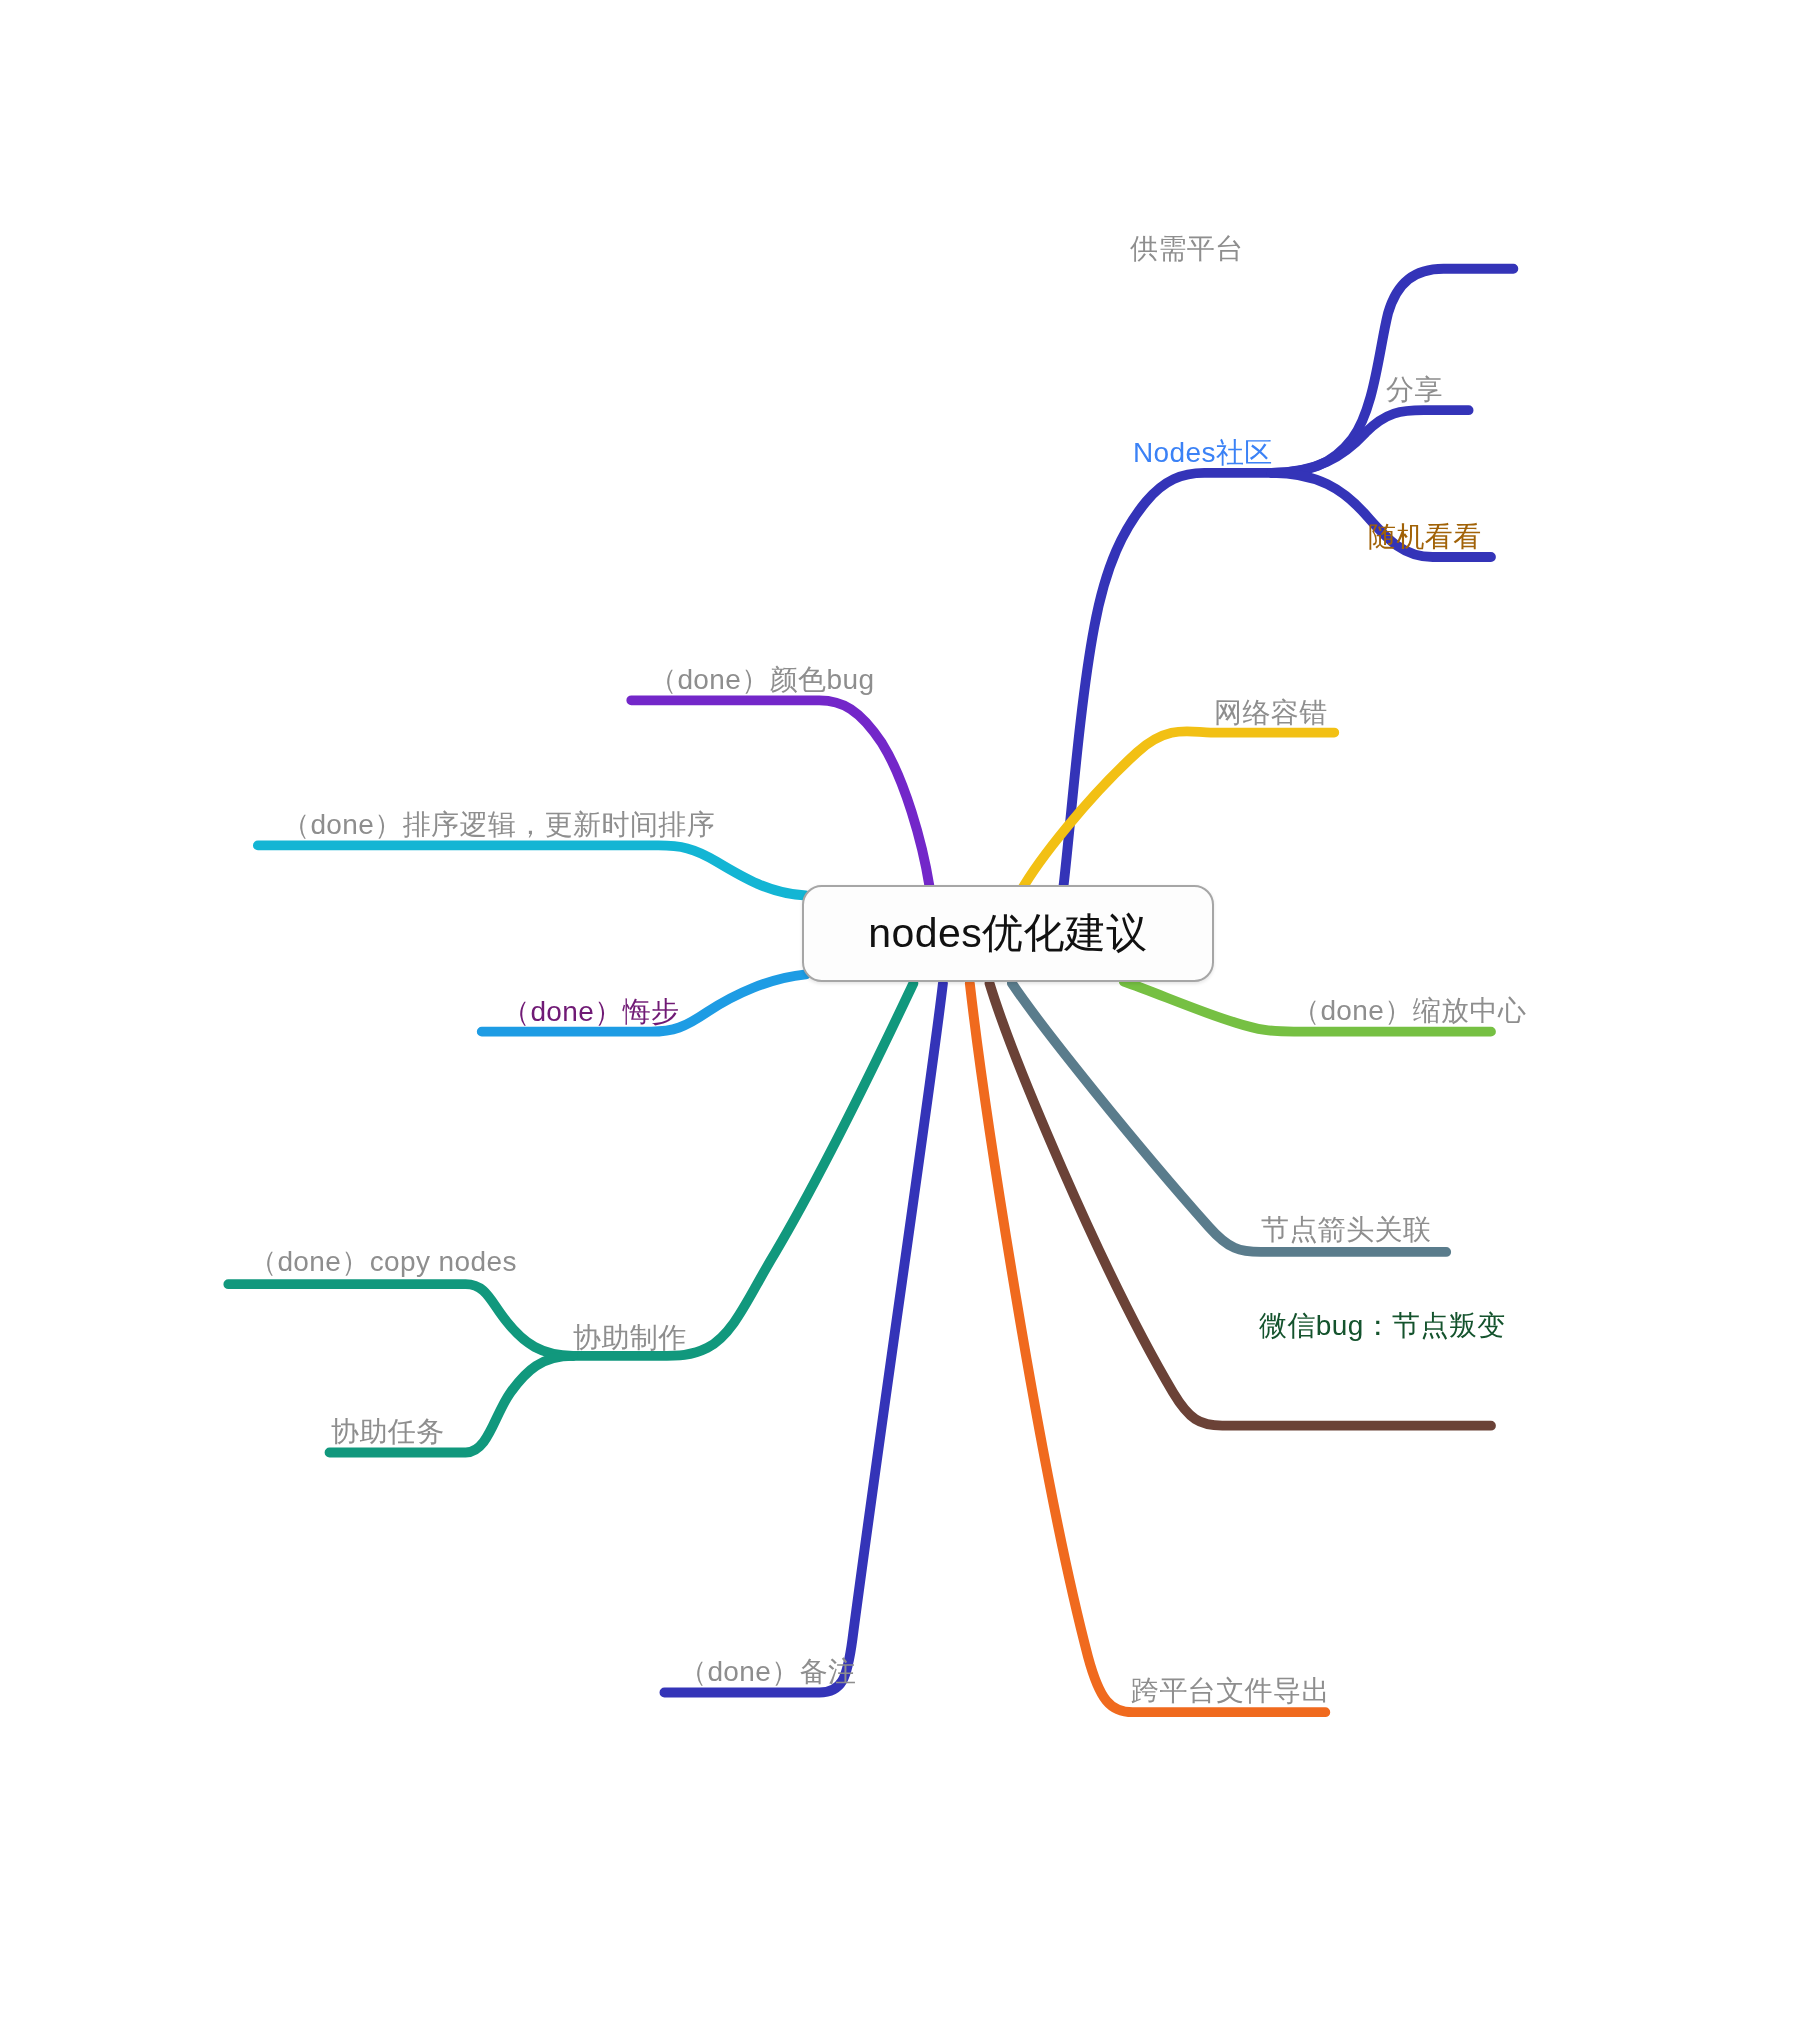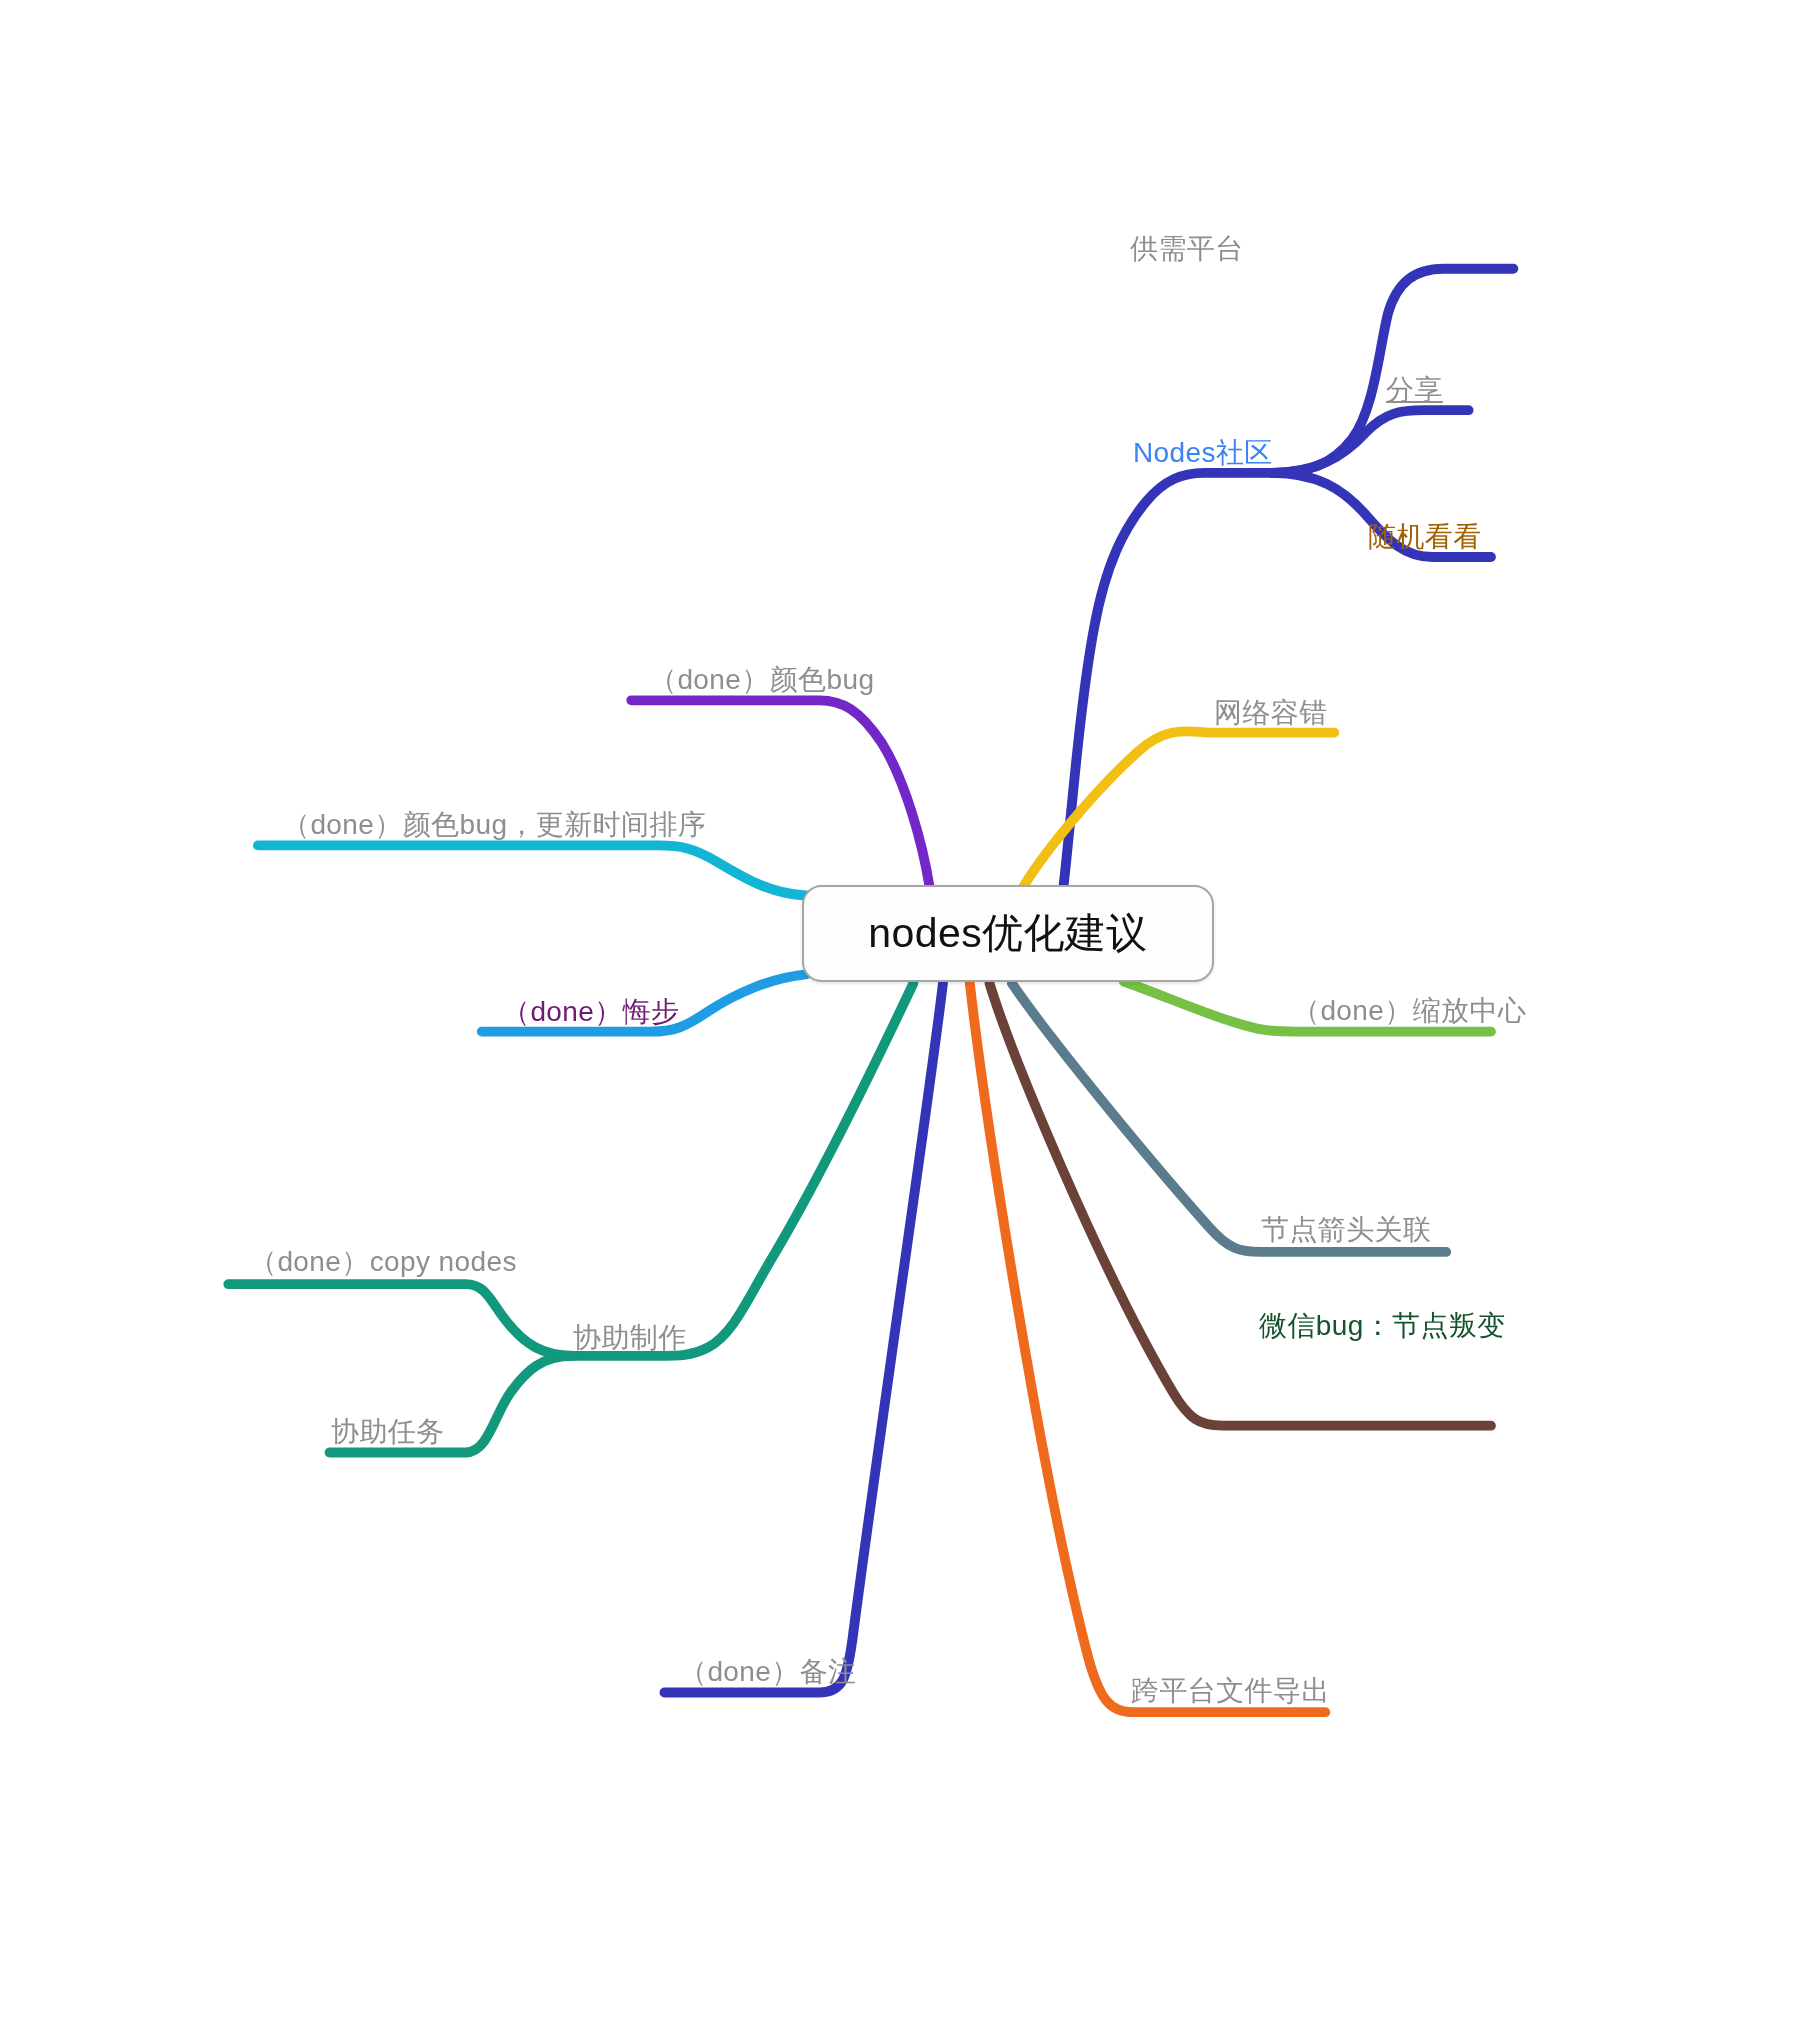--- a/index.html
+++ b/index.html
@@ -69,31 +69,31 @@
 
     <path d="M1083 1098 C1098 1230 1160 1640 1215 1850 C1228 1898 1240 1912 1265 1912 L1480 1912" fill="none" stroke="#F06A1E" stroke-width="11" stroke-linecap="round"></path>
   </svg>
 
   <div id="central-node" style="border-color: rgb(166, 166, 166);">
     <span id="central-node-text" style="color: rgb(17, 17, 17);">nodes优化建议</span>
   </div>
 
   <div class="node-label" style="left: 1130px; top: 235px; color: rgb(142, 142, 142);">供需平台</div>
 
-  <div class="node-label" style="left: 1386px; top: 376px; color: rgb(142, 142, 142); text-decoration: underline;">分享</div>
+  <div class="node-label" style="left: 1386px; top: 376px; color: rgb(142, 142, 142);">分享</div>
 
   <div class="node-label" style="left: 1368px; top: 523px; color: #a16207;">随机看看</div>
 
   <div class="node-label" style="left: 1133px; top: 439px; color: #3b82f6;">Nodes社区</div>
 
   <div class="node-label" style="left: 1214px; top: 699px; color: rgb(142, 142, 142);">网络容错</div>
 
   <div class="node-label" style="left: 649px; top: 666px; color: rgb(142, 142, 142);">（done）颜色bug</div>
 
-  <div class="node-label" style="left: 282px; top: 811px; color: rgb(142, 142, 142);">（done）颜色bug，更新时间排序</div>
+  <div class="node-label" style="left: 282px; top: 811px; color: rgb(142, 142, 142);">（done）排序逻辑，更新时间排序</div>
 
   <div class="node-label" style="left: 502px; top: 998px; color: #701a75;">（done）悔步</div>
 
   <div class="node-label" style="left: 573px; top: 1324px; color: rgb(142, 142, 142);">协助制作</div>
 
   <div class="node-label" style="left: 249px; top: 1248px; color: rgb(142, 142, 142);">（done）copy nodes</div>
 
   <div class="node-label" style="left: 331px; top: 1418px; color: rgb(142, 142, 142);">协助任务</div>
 
   <div class="node-label" style="left: 1292px; top: 997px; color: rgb(142, 142, 142);">（done）缩放中心</div>

